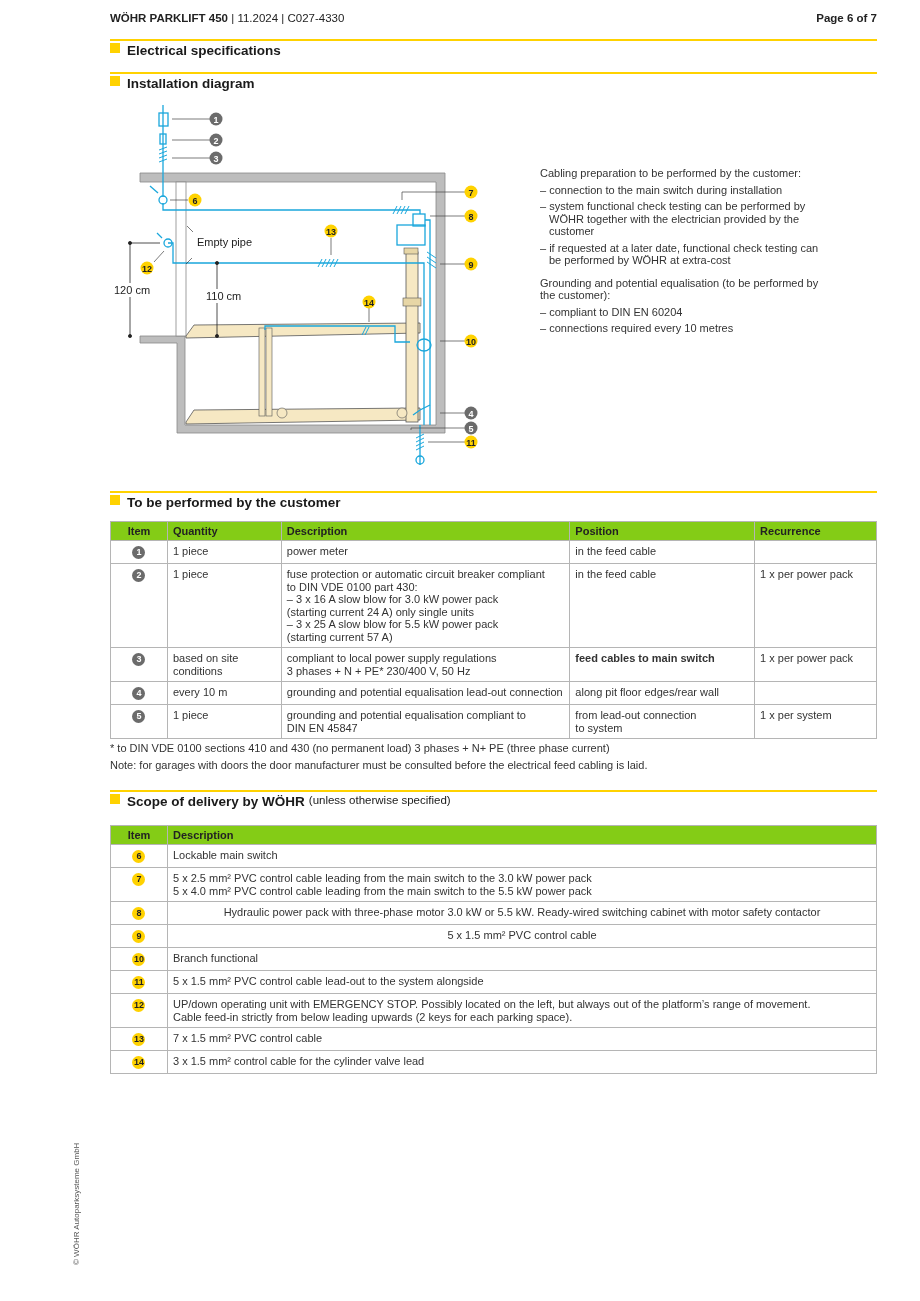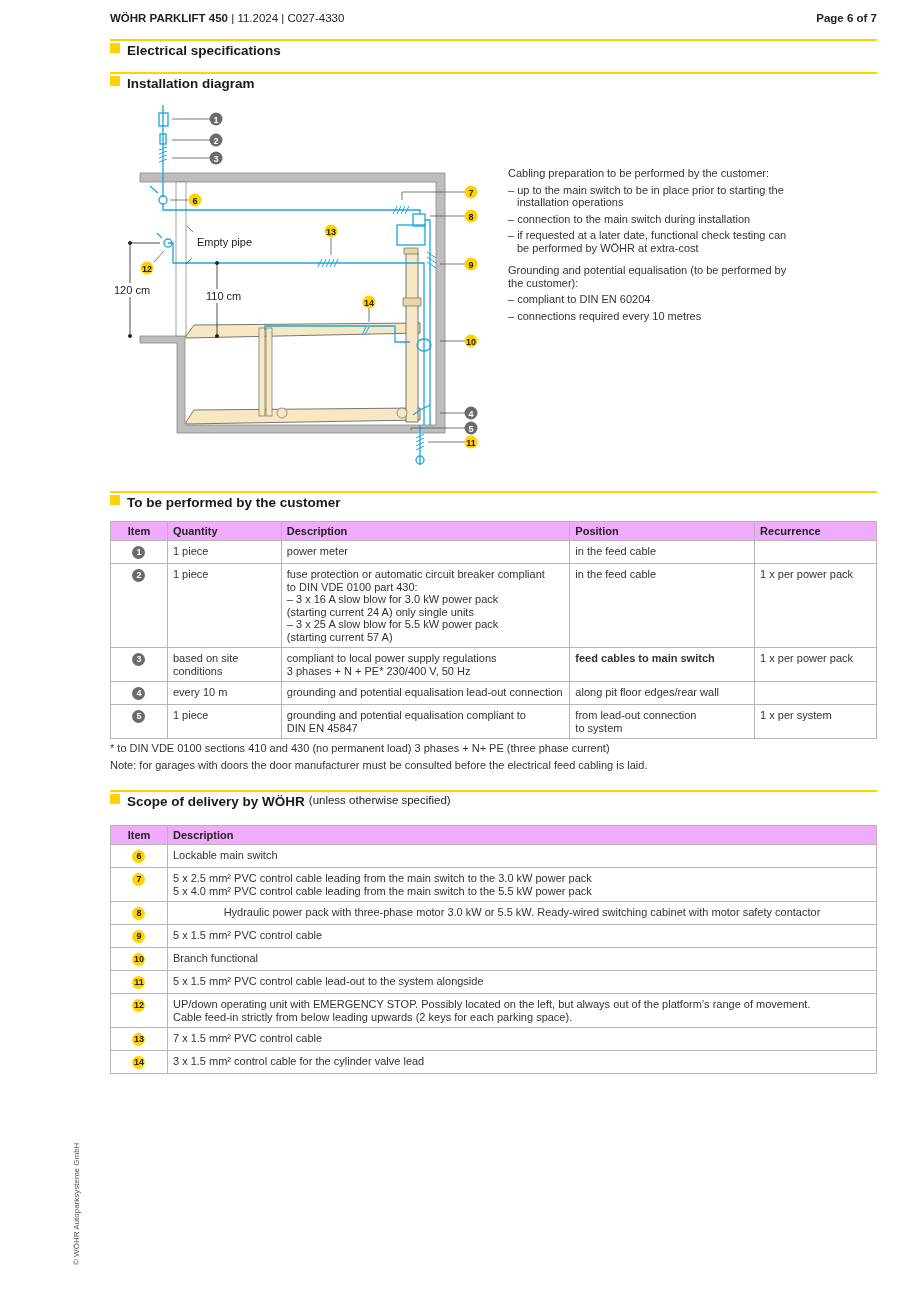--- a/index.html
+++ b/index.html
@@ -11,27 +11,27 @@
   .header .left b { font-weight: bold; }
   .header .right { position: absolute; right: 0; top: 0; font-weight: bold; }
 
   .yline { position: absolute; left: 110px; width: 767px; height: 2px; background: #ffd200; }
   .section-title { position: absolute; left: 110px; font-weight: bold; font-size: 13.5px; color: #1a1a1a; display: flex; align-items: flex-start; }
   .section-title .sq { display: inline-block; width: 10px; height: 10px; background: #ffd200; margin-right: 7px; }
   .section-title .sub { font-weight: normal; font-size: 11.5px; margin-left: 4px; }
 
   .diagram { position: absolute; left: 110px; top: 100px; width: 400px; height: 380px; }
 
-  .notes { position: absolute; left: 508px; top: 167px; width: 280px; font-size: 11px; line-height: 12.5px; color: #333; }
+  .notes { position: absolute; left: 540px; top: 167px; width: 280px; font-size: 11px; line-height: 12.5px; color: #333; }
   .notes p { margin-bottom: 4px; }
   .notes .item { padding-left: 9px; text-indent: -9px; margin-bottom: 4px; }
   .notes .gap { height: 6px; }
 
   table { position: absolute; left: 110px; border-collapse: collapse; font-size: 11px; color: #333; }
-  th { background: #f0abfc; text-align: left; font-weight: bold; padding: 3px 5px; border: 1px solid #b5b5b5; color: #222; }
+  th { background: #84cc16; text-align: left; font-weight: bold; padding: 3px 5px; border: 1px solid #b5b5b5; color: #222; }
   th.center, td.center { text-align: center; }
   td { border: 1px solid #b5b5b5; padding: 4px 5px 4px 5px; vertical-align: top; line-height: 12.5px; }
   .badge { display: inline-block; width: 13px; height: 13px; border-radius: 50%; font-size: 9px; font-weight: bold; line-height: 13px; text-align: center; }
   .badge.gray { background: #6b6b6b; color: #fff; }
   .badge.yellow { background: #ffd200; color: #222; }
 
   .footnote { position: absolute; left: 110px; font-size: 11px; color: #333; }
 
   .copyright { position: absolute; left: 72px; top: 1265px; transform: rotate(-90deg); transform-origin: left top; font-size: 8px; color: #555; white-space: nowrap; }
 </style>
@@ -184,22 +184,22 @@
       <circle cx="331" cy="231" r="6.5" fill="#ffd200"></circle>
         <text x="331" y="234.5" fill="#222">13</text>
       <circle cx="369" cy="302" r="6.5" fill="#ffd200"></circle>
         <text x="369" y="305.5" fill="#222">14</text>
     </g>
   </svg>
 </div>
 
 <div class="notes">
   <p>Cabling preparation to be performed by the customer:</p>
-  <div class="item">– up to the main switch to be in place prior to starting the installation operations</div>
   <div class="item">– connection to the main switch during installation</div>
+  <div class="item">– system functional check testing can be performed by WÖHR together with the electrician provided by the customer</div>
   <div class="item">– if requested at a later date, functional check testing can be performed by WÖHR at extra-cost</div>
   <div class="gap"></div>
   <p>Grounding and potential equalisation (to be performed by the customer):</p>
   <div class="item">– compliant to DIN EN 60204</div>
   <div class="item">– connections required every 10 metres</div>
 </div>
 
 <div class="yline" style="top:491px"></div>
 <div class="section-title" style="top:495px">
     <span class="sq"></span>
@@ -301,21 +301,21 @@
         <td class="center"><span class="badge yellow">7</span></td>
         <td style="white-space: pre-line;">5 x 2.5 mm² PVC control cable leading from the main switch to the 3.0 kW power pack
 5 x 4.0 mm² PVC control cable leading from the main switch to the 5.5 kW power pack</td>
       </tr>
       <tr>
         <td class="center"><span class="badge yellow">8</span></td>
         <td style="white-space: pre-line; text-align: center;">Hydraulic power pack with three-phase motor 3.0 kW or 5.5 kW. Ready-wired switching cabinet with motor safety contactor</td>
       </tr>
       <tr>
         <td class="center"><span class="badge yellow">9</span></td>
-        <td style="white-space: pre-line;">5 x 1.5 mm² PVC control cable</td>
+        <td style="white-space: pre-line; text-align: center;">5 x 1.5 mm² PVC control cable</td>
       </tr>
       <tr>
         <td class="center"><span class="badge yellow">10</span></td>
         <td style="white-space: pre-line;">Branch functional</td>
       </tr>
       <tr>
         <td class="center"><span class="badge yellow">11</span></td>
         <td style="white-space: pre-line;">5 x 1.5 mm² PVC control cable lead-out to the system alongside</td>
       </tr>
       <tr>

